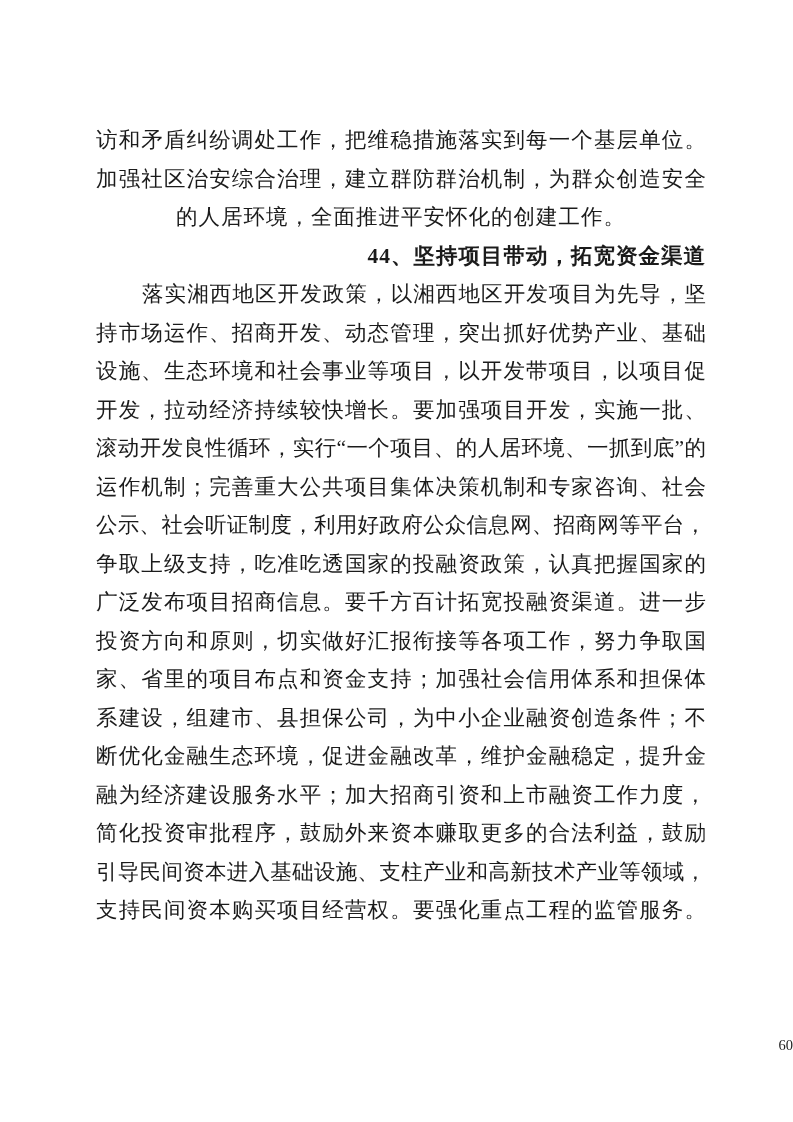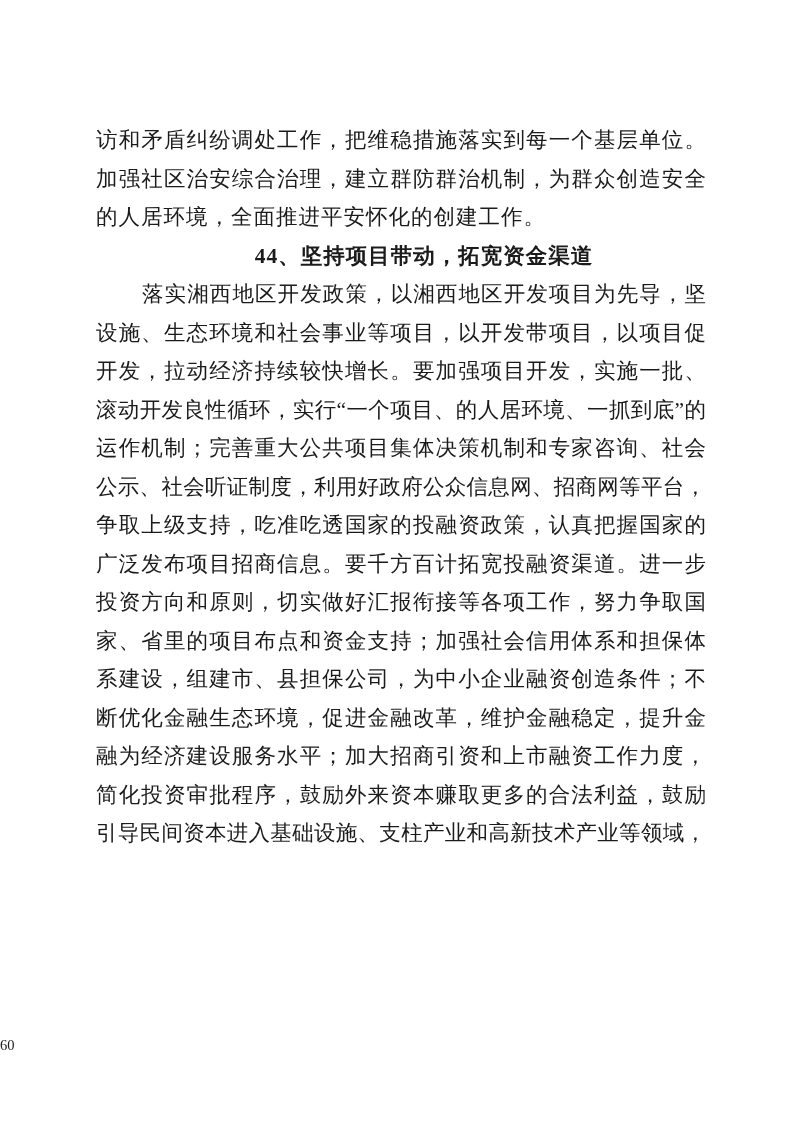--- a/index.html
+++ b/index.html
@@ -31,66 +31,68 @@
   }
   
   .j {
     text-align: justify;
     text-align-last: justify;
     text-justify: inter-character;
   }
   
   .nj {
     letter-spacing: 1px;
-    text-align: left;
+    text-align: center;
   }
   
   .ind {
     padding-left: 46px;
   }
   .heading {
     font-weight: 700;
     letter-spacing: 1px;
-    text-align: center;
+    text-align: right;
   }
   .footer {
     position: absolute;
     top: 1035px;
     left: 0;
     width: 100%;
-    text-align: left;
+    text-align: right;
     font-size: 14.5px;
     line-height: 20px;
     color: #222222;
   }
 </style>
 </head>
 <body>
 
 <div class="page">
   <div class="text-column">
 
     <div class="ln j">访和矛盾纠纷调处工作，把维稳措施落实到每一个基层单位。</div>
     <div class="ln j">加强社区治安综合治理，建立群防群治机制，为群众创造安全</div>
     <div class="ln nj">的人居环境，全面推进平安怀化的创建工作。</div>
 
     <div class="ln heading ind">44、坚持项目带动，拓宽资金渠道</div>
 
     <div class="ln j ind">落实湘西地区开发政策，以湘西地区开发项目为先导，坚</div>
+    <div class="ln j">持市场运作、招商开发、动态管理，突出抓好优势产业、基础</div>
     <div class="ln j">设施、生态环境和社会事业等项目，以开发带项目，以项目促</div>
     <div class="ln j">开发，拉动经济持续较快增长。要加强项目开发，实施一批、</div>
     <div class="ln j">滚动开发良性循环，实行“一个项目、的人居环境、一抓到底”的</div>
     <div class="ln j">运作机制；完善重大公共项目集体决策机制和专家咨询、社会</div>
     <div class="ln j">公示、社会听证制度，利用好政府公众信息网、招商网等平台，</div>
     <div class="ln j">争取上级支持，吃准吃透国家的投融资政策，认真把握国家的</div>
     <div class="ln j">广泛发布项目招商信息。要千方百计拓宽投融资渠道。进一步</div>
     <div class="ln j">投资方向和原则，切实做好汇报衔接等各项工作，努力争取国</div>
     <div class="ln j">家、省里的项目布点和资金支持；加强社会信用体系和担保体</div>
     <div class="ln j">系建设，组建市、县担保公司，为中小企业融资创造条件；不</div>
     <div class="ln j">断优化金融生态环境，促进金融改革，维护金融稳定，提升金</div>
     <div class="ln j">融为经济建设服务水平；加大招商引资和上市融资工作力度，</div>
     <div class="ln j">简化投资审批程序，鼓励外来资本赚取更多的合法利益，鼓励</div>
     <div class="ln j">引导民间资本进入基础设施、支柱产业和高新技术产业等领域，</div>
+    <div class="ln j">支持民间资本购买项目经营权。要强化重点工程的监管服务。</div>
 
   </div>
 
   <div class="footer">60</div>
 </div>
 
 </body></html>

